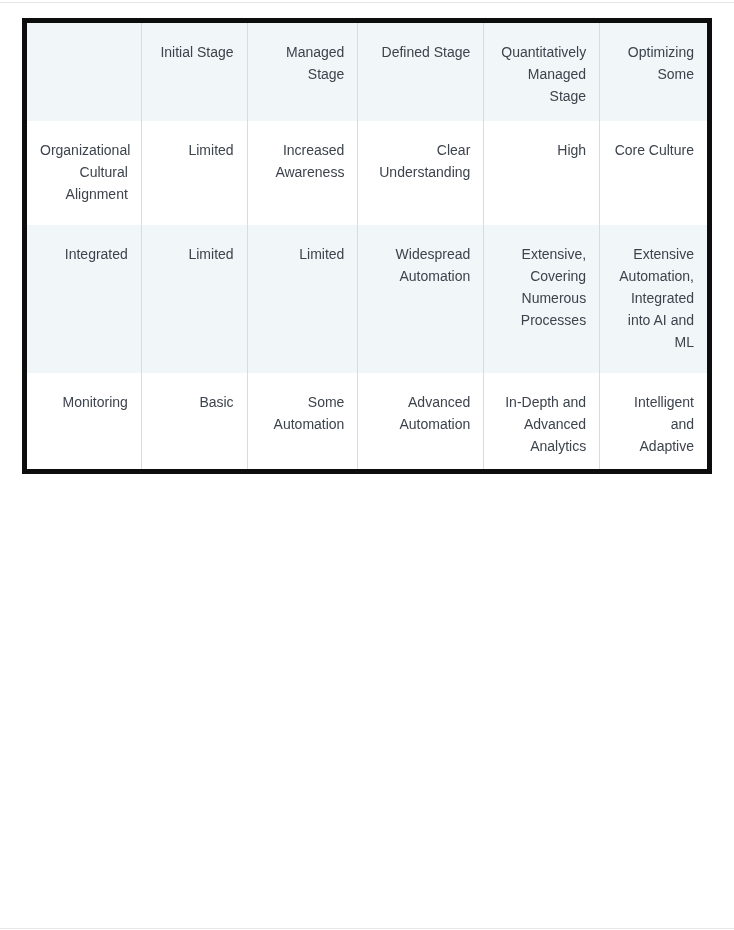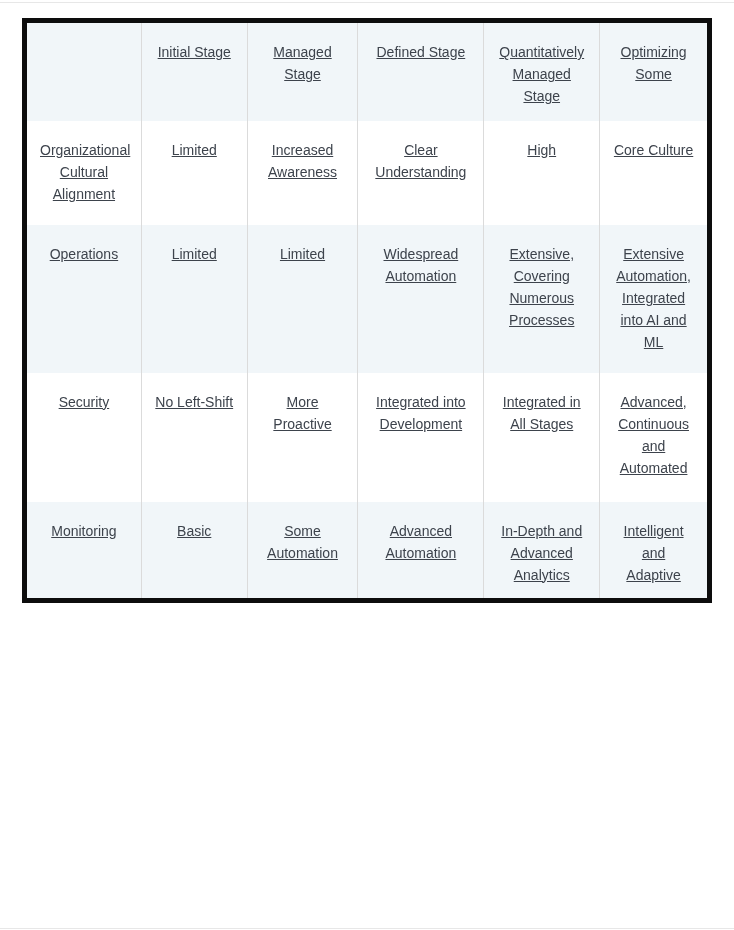--- a/index.html
+++ b/index.html
@@ -41,25 +41,24 @@
     border-collapse: collapse;
     table-layout: fixed;
     border: 5px solid var(--table-border);
     font-size: 14px;
     line-height: 22px;
     font-weight: 400;
   }
   table.maturity th,
   table.maturity td {
     vertical-align: top;
-    text-align: center;
+    text-align: right;
     font-weight: 400;
     padding: 18px 13px 12px 13px;
     overflow: hidden;
-    text-decoration: underline;
   }
   table.maturity th + th,
   table.maturity td + td,
   table.maturity th + td,
   table.maturity td + th {
     border-left: 1px solid var(--col-divider);
   }
   
   table.maturity thead tr { background: var(--stripe-bg); }
   table.maturity tbody tr:nth-child(even) { background: var(--stripe-bg); }
@@ -103,34 +102,26 @@
       <tbody>
         <tr class="r-0">
           <td>Organizational Cultural Alignment</td>
           <td>Limited</td>
           <td>Increased Awareness</td>
           <td>Clear Understanding</td>
           <td>High</td>
           <td>Core Culture</td>
         </tr>
         <tr class="r-2">
-          <td>Operations</td>
+          <td>Integrated</td>
           <td>Limited</td>
           <td>Limited</td>
           <td>Widespread Automation</td>
           <td>Extensive, Covering Numerous Processes</td>
           <td>Extensive Automation, Integrated into AI and ML</td>
-        </tr>
-        <tr class="r-4">
-          <td>Security</td>
-          <td>No Left-Shift</td>
-          <td>More Proactive</td>
-          <td>Integrated into Development</td>
-          <td>Integrated in All Stages</td>
-          <td>Advanced, Continuous and Automated</td>
         </tr>
         <tr class="r-5">
           <td>Monitoring</td>
           <td>Basic</td>
           <td>Some Automation</td>
           <td>Advanced Automation</td>
           <td>In-Depth and Advanced Analytics</td>
           <td>Intelligent and Adaptive</td>
         </tr>
       </tbody>

